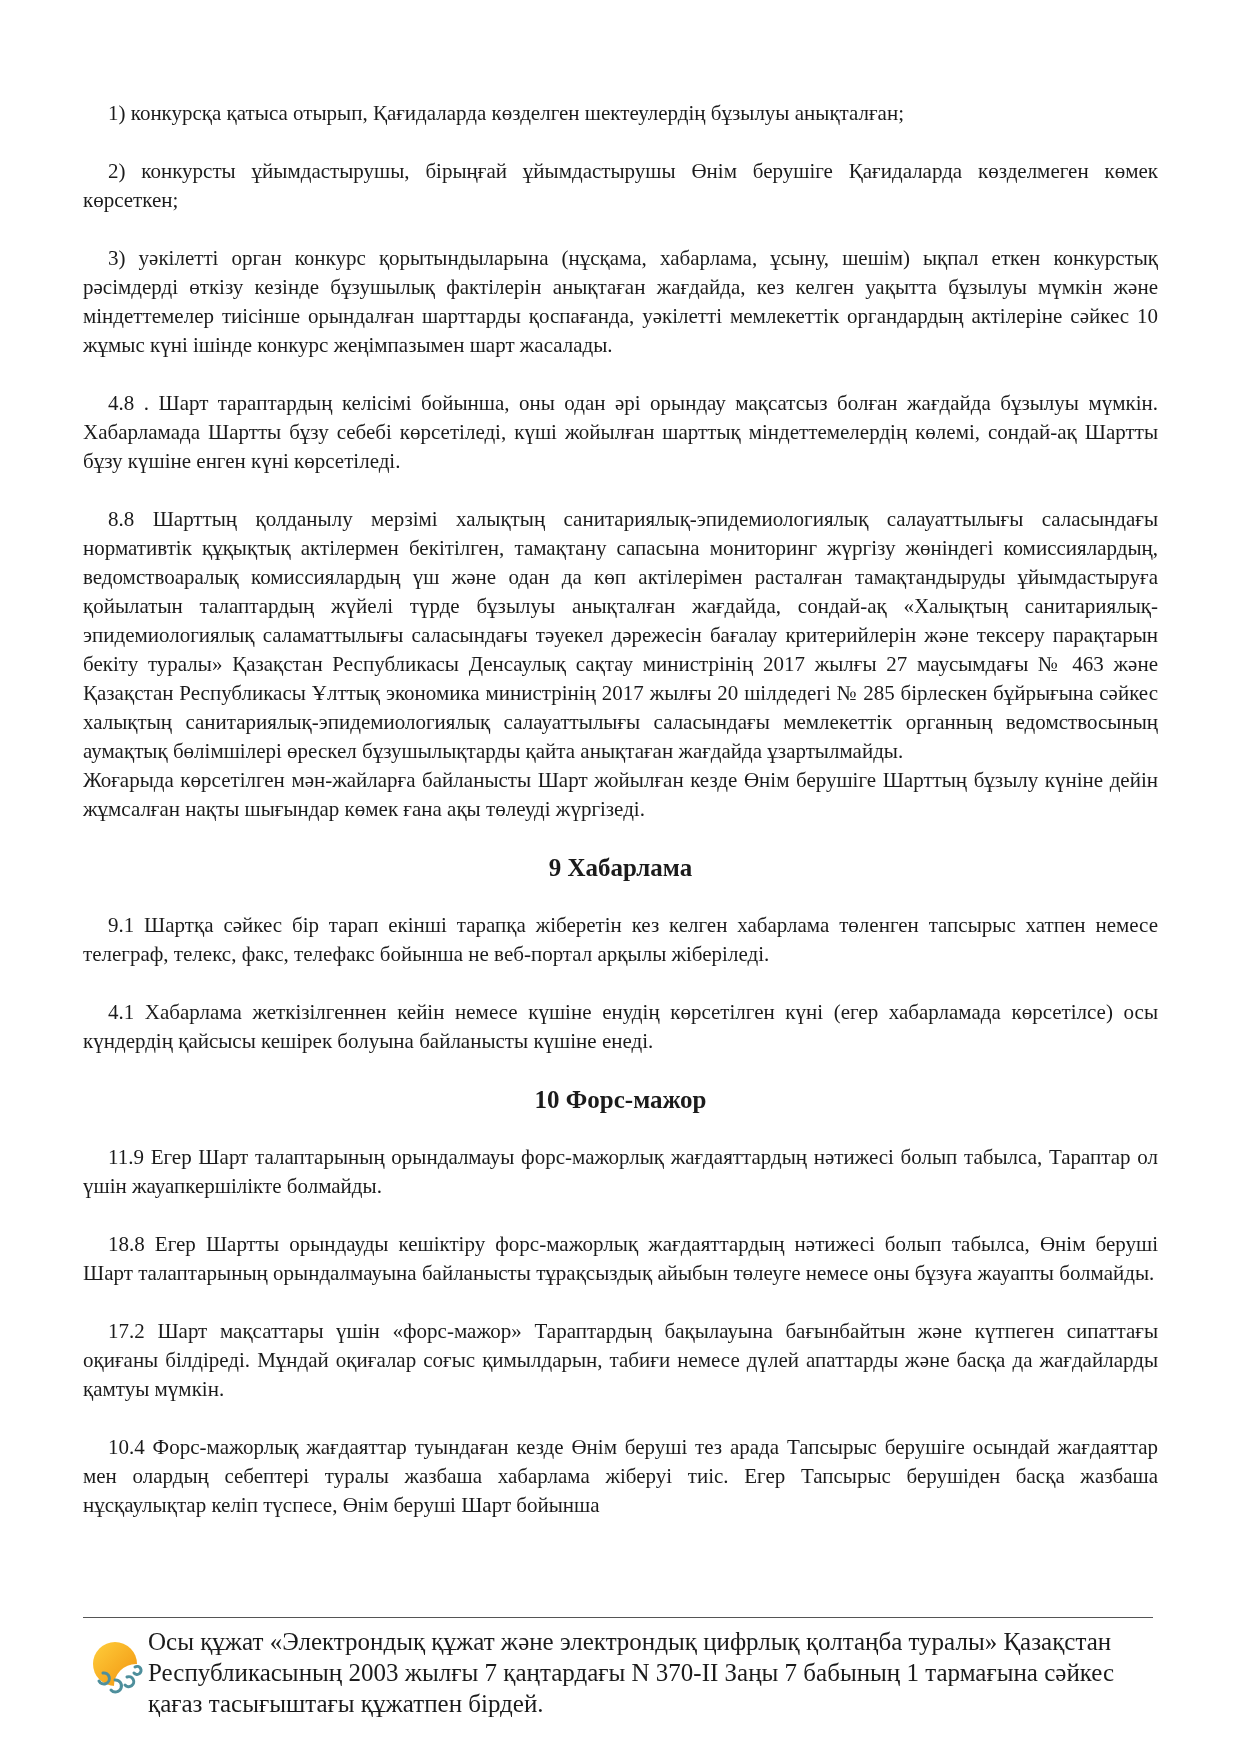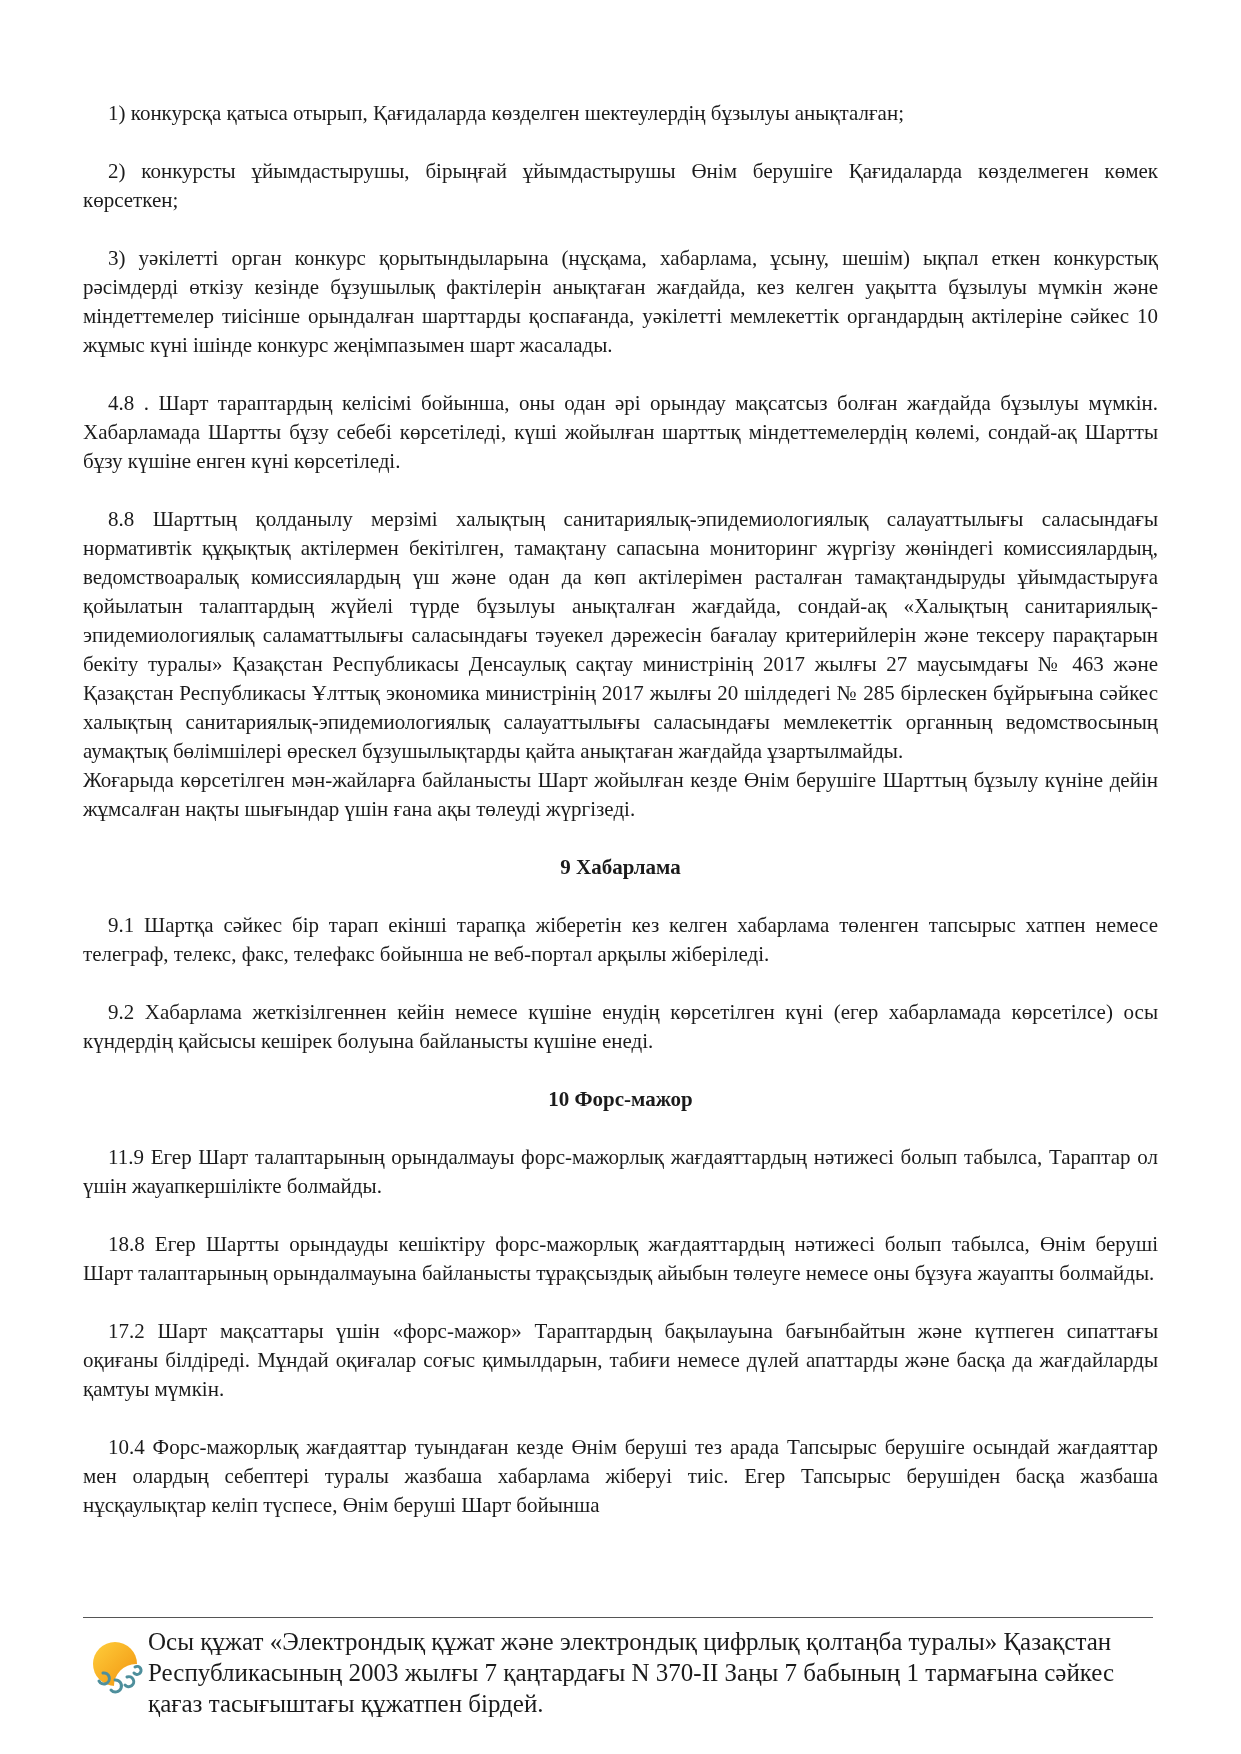--- a/index.html
+++ b/index.html
@@ -26,21 +26,21 @@
     font-size:21px;line-height:29px;
     text-align:justify;
   }
   .doc-body .block{margin:0 0 29px 0;text-indent:25px;}
   .doc-body .block.cont{text-indent:0;}
   .doc-body .block.tight{margin-bottom:0;}
   .doc-body h2.block{
     margin:0 0 29px 0;
     text-indent:0;
     text-align:center;
-    font-size:21px;font-weight:700;
+    font-size:25px;font-weight:700;
   }
   .footer-rule{
     position:absolute;
     left:83px;top:1617px;width:1070px;height:0;
     border-top:1px solid var(--rule);
   }
   .footer-logo{
     position:absolute;
     left:90px;top:1640px;width:54px;height:58px;
   }
@@ -56,24 +56,24 @@
 <body>
 
 <div class="page">
 
   <main class="doc-body" id="doc-body">
       <p class="block p">1) конкурсқа қатыса отырып, Қағидаларда көзделген шектеулердің бұзылуы анықталған;</p>
       <p class="block p">2) конкурсты ұйымдастырушы, бірыңғай ұйымдастырушы Өнім берушіге Қағидаларда көзделмеген көмек көрсеткен;</p>
       <p class="block p">3) уәкілетті орган конкурс қорытындыларына (нұсқама, хабарлама, ұсыну, шешім) ықпал еткен конкурстық рәсімдерді өткізу кезінде бұзушылық фактілерін анықтаған жағдайда, кез келген уақытта бұзылуы мүмкін және міндеттемелер тиісінше орындалған шарттарды қоспағанда, уәкілетті мемлекеттік органдардың актілеріне сәйкес 10 жұмыс күні ішінде конкурс жеңімпазымен шарт жасалады.</p>
       <p class="block p">4.8 . Шарт тараптардың келісімі бойынша, оны одан әрі орындау мақсатсыз болған жағдайда бұзылуы мүмкін. Хабарламада Шартты бұзу себебі көрсетіледі, күші жойылған шарттық міндеттемелердің көлемі, сондай-ақ Шартты бұзу күшіне енген күні көрсетіледі.</p>
       <p class="block p tight">8.8 Шарттың қолданылу мерзімі халықтың санитариялық-эпидемиологиялық салауаттылығы саласындағы нормативтік құқықтық актілермен бекітілген, тамақтану сапасына мониторинг жүргізу жөніндегі комиссиялардың, ведомствоаралық комиссиялардың үш және одан да көп актілерімен расталған тамақтандыруды ұйымдастыруға қойылатын талаптардың жүйелі түрде бұзылуы анықталған жағдайда, сондай-ақ «Халықтың санитариялық-эпидемиологиялық саламаттылығы саласындағы тәуекел дәрежесін бағалау критерийлерін және тексеру парақтарын бекіту туралы» Қазақстан Республикасы Денсаулық сақтау министрінің 2017 жылғы 27 маусымдағы № 463 және Қазақстан Республикасы Ұлттық экономика министрінің 2017 жылғы 20 шілдедегі № 285 бірлескен бұйрығына сәйкес халықтың санитариялық-эпидемиологиялық салауаттылығы саласындағы мемлекеттік органның ведомствосының аумақтық бөлімшілері өрескел бұзушылықтарды қайта анықтаған жағдайда ұзартылмайды.</p>
-      <p class="block cont">Жоғарыда көрсетілген мән-жайларға байланысты Шарт жойылған кезде Өнім берушіге Шарттың бұзылу күніне дейін жұмсалған нақты шығындар үшін ғана ақы төлеуді жүргізеді.</p>
+      <p class="block cont">Жоғарыда көрсетілген мән-жайларға байланысты Шарт жойылған кезде Өнім берушіге Шарттың бұзылу күніне дейін жұмсалған нақты шығындар көмек ғана ақы төлеуді жүргізеді.</p>
       <h2 class="block h">9 Хабарлама</h2>
       <p class="block p">9.1 Шартқа сәйкес бір тарап екінші тарапқа жіберетін кез келген хабарлама төленген тапсырыс хатпен немесе телеграф, телекс, факс, телефакс бойынша не веб-портал арқылы жіберіледі.</p>
-      <p class="block p">9.2 Хабарлама жеткізілгеннен кейін немесе күшіне енудің көрсетілген күні (егер хабарламада көрсетілсе) осы күндердің қайсысы кешірек болуына байланысты күшіне енеді.</p>
+      <p class="block p">4.1 Хабарлама жеткізілгеннен кейін немесе күшіне енудің көрсетілген күні (егер хабарламада көрсетілсе) осы күндердің қайсысы кешірек болуына байланысты күшіне енеді.</p>
       <h2 class="block h">10 Форс-мажор</h2>
       <p class="block p">11.9 Егер Шарт талаптарының орындалмауы форс-мажорлық жағдаяттардың нәтижесі болып табылса, Тараптар ол үшін жауапкершілікте болмайды.</p>
       <p class="block p">18.8 Егер Шартты орындауды кешіктіру форс-мажорлық жағдаяттардың нәтижесі болып табылса, Өнім беруші Шарт талаптарының орындалмауына байланысты тұрақсыздық айыбын төлеуге немесе оны бұзуға жауапты болмайды.</p>
       <p class="block p">17.2 Шарт мақсаттары үшін «форс-мажор» Тараптардың бақылауына бағынбайтын және күтпеген сипаттағы оқиғаны білдіреді. Мұндай оқиғалар соғыс қимылдарын, табиғи немесе дүлей апаттарды және басқа да жағдайларды қамтуы мүмкін.</p>
       <p class="block p">10.4 Форс-мажорлық жағдаяттар туындаған кезде Өнім беруші тез арада Тапсырыс берушіге осындай жағдаяттар мен олардың себептері туралы жазбаша хабарлама жіберуі тиіс. Егер Тапсырыс берушіден басқа жазбаша нұсқаулықтар келіп түспесе, Өнім беруші Шарт бойынша</p>
     </main>
 
   <div class="footer-rule"></div>
 
   <svg class="footer-logo" viewBox="0 0 54 58" aria-hidden="true">

